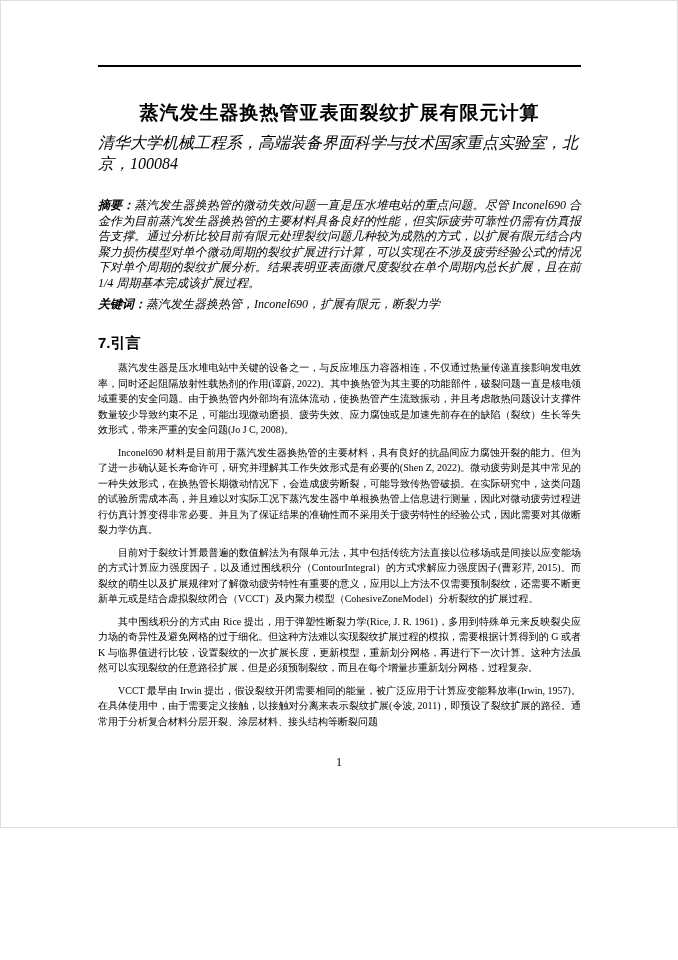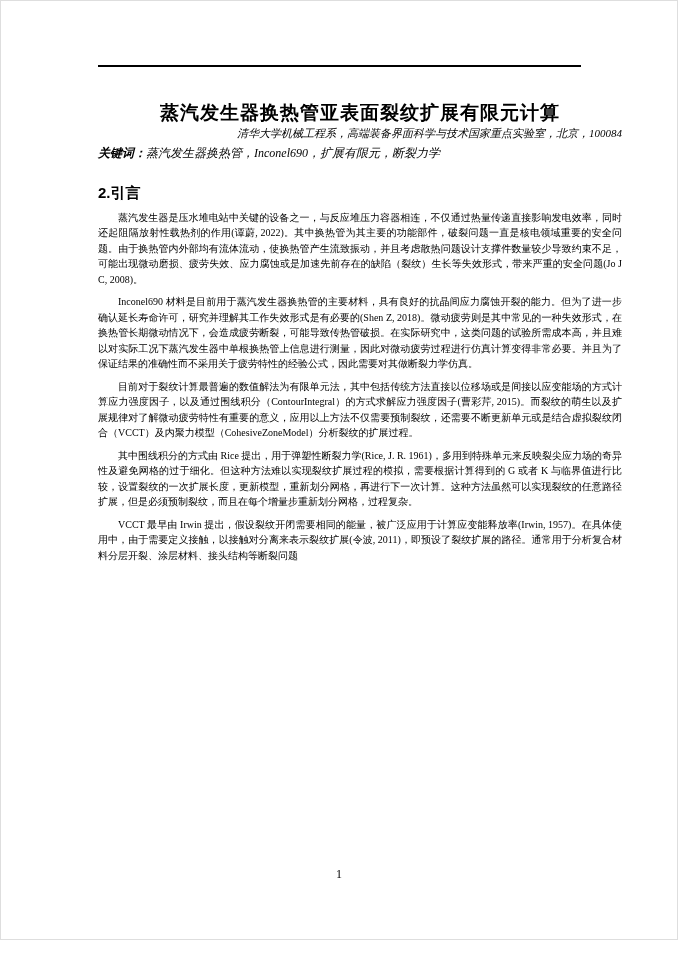--- a/index.html
+++ b/index.html
@@ -3,27 +3,27 @@
 <meta charset="utf-8">
 <style>
   html, body {
     margin: 0;
     padding: 0;
     background: #ffffff;
   }
   .page {
     position: relative;
     width: 678px;
-    height: 940px;
+    height: 828px;
     margin: 0;
     background: #ffffff;
     color: #000000;
     font-family: "Liberation Serif", "DejaVu Serif", serif;
     box-sizing: border-box;
-    padding: 0 55px 0 97px;
+    padding: 0 96px 0 97px;
     border: 1px solid #dedede;
     overflow: hidden;
   }
   .top-rule {
     position: absolute;
     left: 97px;
     top: 64px;
     width: 483px;
     height: 2px;
     background: #000000;
@@ -38,22 +38,23 @@
     text-align: center;
     letter-spacing: 1px;
   }
   .authors {
     margin-top: 27px;
     text-align: center;
     font-size: 12.5px;
     font-style: italic;
   }
   .affiliation {
-    text-align: right;
-    font-size: 11px;
+    margin-top: 7px;
+    text-align: left;
+    font-size: 16px;
     font-style: italic;
   }
   .abstract {
     margin: 23px 0 0 0;
     font-size: 12px;
     line-height: 15.6px;
     text-align: justify;
     font-style: italic;
   }
   .abstract .label,
@@ -95,28 +96,29 @@
 
 <div class="page">
 
   <div class="top-rule"></div>
 
   <h1 class="title">蒸汽发生器换热管亚表面裂纹扩展有限元计算</h1>
 
 
   <div class="affiliation">清华大学机械工程系，高端装备界面科学与技术国家重点实验室，北京，100084</div>
 
+  <p class="abstract"><span class="label">摘要：</span><span>蒸汽发生器换热管的微动失效问题一直是压水堆电站的重点问题。尽管 Inconel690 合金作为目前蒸汽发生器换热管的主要材料具备良好的性能，但实际疲劳可靠性仍需有仿真报告支撑。通过分析比较目前有限元处理裂纹问题几种较为成熟的方式，以扩展有限元结合内聚力损伤模型对单个微动周期的裂纹扩展进行计算，可以实现在不涉及疲劳经验公式的情况下对单个周期的裂纹扩展分析。结果表明亚表面微尺度裂纹在单个周期内总长扩展，且在前 1/4 周期基本完成该扩展过程。</span></p>
 
   <p class="keywords"><span class="label">关键词：</span><span>蒸汽发生器换热管，Inconel690，扩展有限元，断裂力学</span></p>
 
-  <h2 class="section-heading">2.引言</h2>
+  <h2 class="section-heading">7.引言</h2>
 
   <p class="body-para">蒸汽发生器是压水堆电站中关键的设备之一，与反应堆压力容器相连，不仅通过热量传递直接影响发电效率，同时还起阻隔放射性载热剂的作用(谭蔚, 2022)。其中换热管为其主要的功能部件，破裂问题一直是核电领域重要的安全问题。由于换热管内外部均有流体流动，使换热管产生流致振动，并且考虑散热问题设计支撑件数量较少导致约束不足，可能出现微动磨损、疲劳失效、应力腐蚀或是加速先前存在的缺陷（裂纹）生长等失效形式，带来严重的安全问题(Jo J C, 2008)。</p>
 
-  <p class="body-para">Inconel690 材料是目前用于蒸汽发生器换热管的主要材料，具有良好的抗晶间应力腐蚀开裂的能力。但为了进一步确认延长寿命许可，研究并理解其工作失效形式是有必要的(Shen Z, 2018)。微动疲劳则是其中常见的一种失效形式，在换热管长期微动情况下，会造成疲劳断裂，可能导致传热管破损。在实际研究中，这类问题的试验所需成本高，并且难以对实际工况下蒸汽发生器中单根换热管上信息进行测量，因此对微动疲劳过程进行仿真计算变得非常必要。并且为了保证结果的准确性而不采用关于疲劳特性的经验公式，因此需要对其做断裂力学仿真。</p>
+  <p class="body-para">Inconel690 材料是目前用于蒸汽发生器换热管的主要材料，具有良好的抗晶间应力腐蚀开裂的能力。但为了进一步确认延长寿命许可，研究并理解其工作失效形式是有必要的(Shen Z, 2022)。微动疲劳则是其中常见的一种失效形式，在换热管长期微动情况下，会造成疲劳断裂，可能导致传热管破损。在实际研究中，这类问题的试验所需成本高，并且难以对实际工况下蒸汽发生器中单根换热管上信息进行测量，因此对微动疲劳过程进行仿真计算变得非常必要。并且为了保证结果的准确性而不采用关于疲劳特性的经验公式，因此需要对其做断裂力学仿真。</p>
 
   <p class="body-para">目前对于裂纹计算最普遍的数值解法为有限单元法，其中包括传统方法直接以位移场或是间接以应变能场的方式计算应力强度因子，以及通过围线积分（ContourIntegral）的方式求解应力强度因子(曹彩芹, 2015)。而裂纹的萌生以及扩展规律对了解微动疲劳特性有重要的意义，应用以上方法不仅需要预制裂纹，还需要不断更新单元或是结合虚拟裂纹闭合（VCCT）及内聚力模型（CohesiveZoneModel）分析裂纹的扩展过程。</p>
 
   <p class="body-para">其中围线积分的方式由 Rice 提出，用于弹塑性断裂力学(Rice, J. R. 1961)，多用到特殊单元来反映裂尖应力场的奇异性及避免网格的过于细化。但这种方法难以实现裂纹扩展过程的模拟，需要根据计算得到的 G 或者 K 与临界值进行比较，设置裂纹的一次扩展长度，更新模型，重新划分网格，再进行下一次计算。这种方法虽然可以实现裂纹的任意路径扩展，但是必须预制裂纹，而且在每个增量步重新划分网格，过程复杂。</p>
 
   <p class="body-para">VCCT 最早由 Irwin 提出，假设裂纹开闭需要相同的能量，被广泛应用于计算应变能释放率(Irwin, 1957)。在具体使用中，由于需要定义接触，以接触对分离来表示裂纹扩展(令波, 2011)，即预设了裂纹扩展的路径。通常用于分析复合材料分层开裂、涂层材料、接头结构等断裂问题</p>
 
   <div class="page-number">1</div>
 
 </div>

